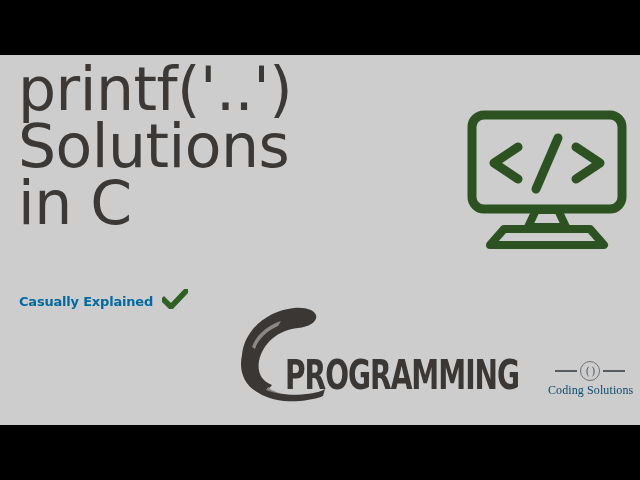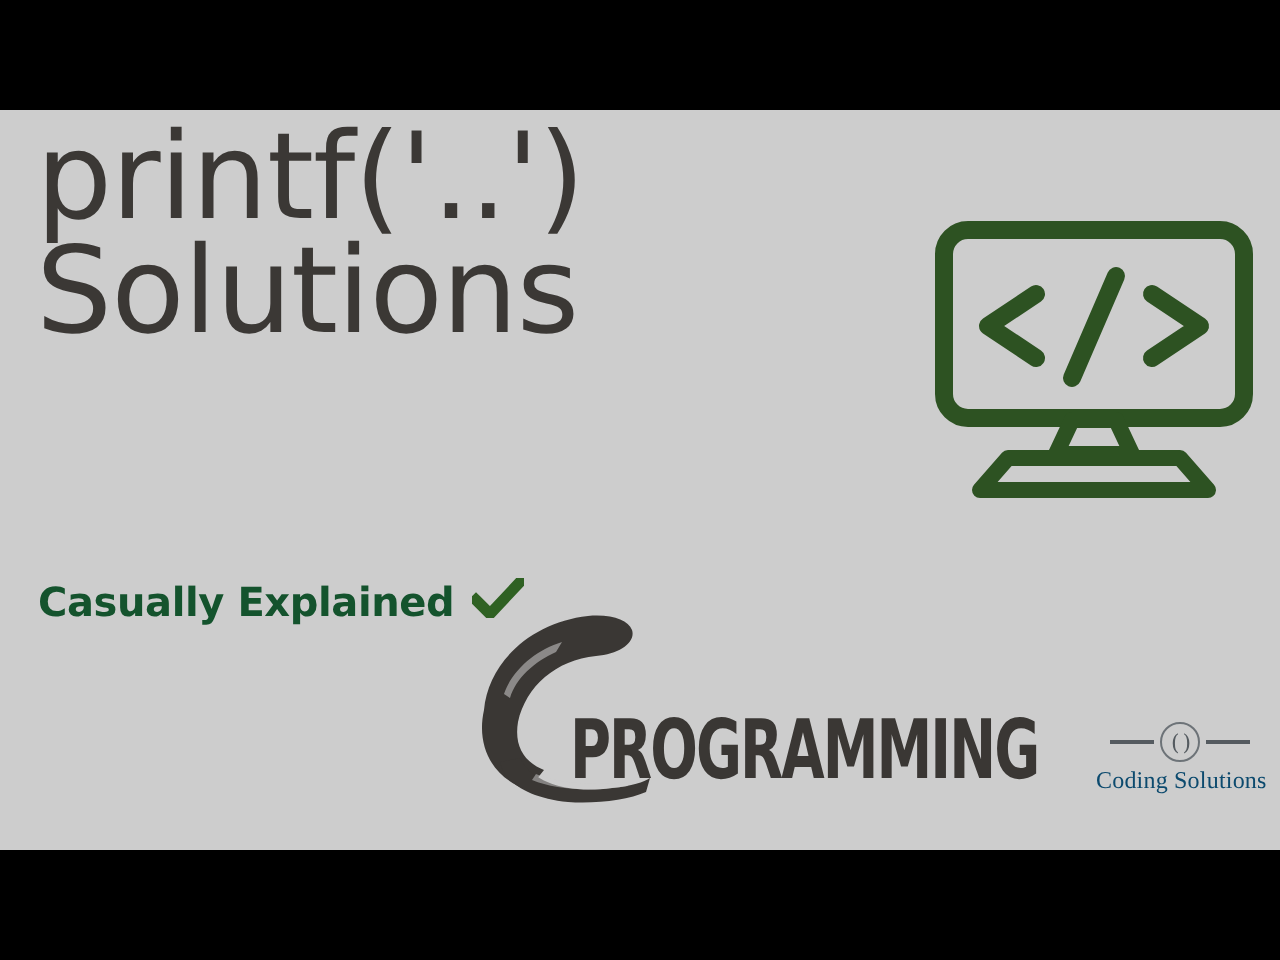--- a/index.html
+++ b/index.html
@@ -64,23 +64,23 @@
   #casually-row {
     position: absolute;
     left: 19px;
     top: 234px;
     display: flex;
     align-items: center;
     gap: 9px;
   }
   #casually-label {
     font-family: "DejaVu Sans", sans-serif;
-    font-size: 20px;
+    font-size: 13px;
     font-weight: bold;
-    color: #14532d;
+    color: #0369a1;
     letter-spacing: -0.2px;
     white-space: nowrap;
   }
   #check-icon { display: block; }
 
   
   #monitor-icon {
     position: absolute;
     left: 466px;
     top: 24px;
@@ -159,20 +159,21 @@
 
 <div id="thumbnail">
 
   <div class="letterbox top"></div>
 
   <div id="canvas">
 
     <div id="title-block">
       <div class="title-line">printf('..')</div>
       <div class="title-line">Solutions</div>
+      <div class="title-line">in C</div>
     </div>
 
     <div id="casually-row">
       <span id="casually-label">Casually Explained</span>
       <span id="check-icon">
         <svg width="26" height="20" viewBox="0 0 26 20">
           <path d="M2 11 L9 18 L24 2" stroke="#2f6123" stroke-width="5.5" stroke-linecap="square" stroke-linejoin="miter" fill="none"></path>
         </svg>
       </span>
     </div>

